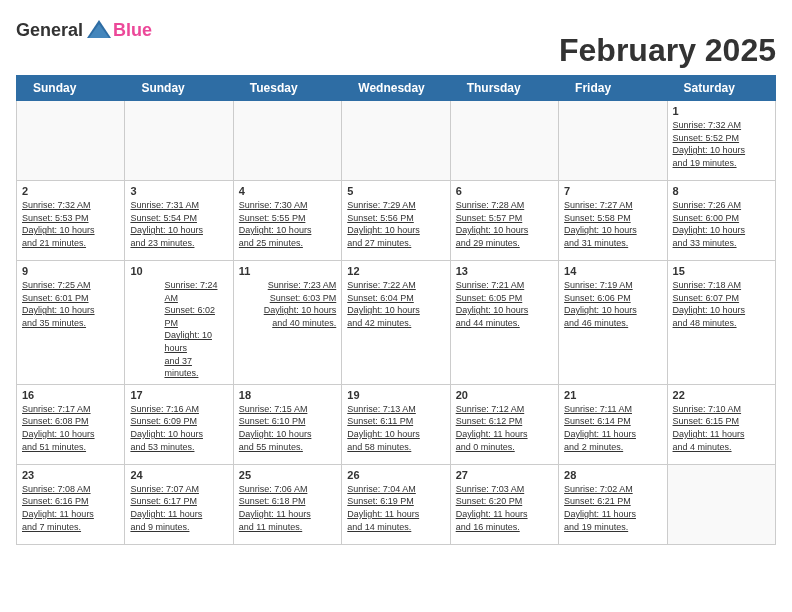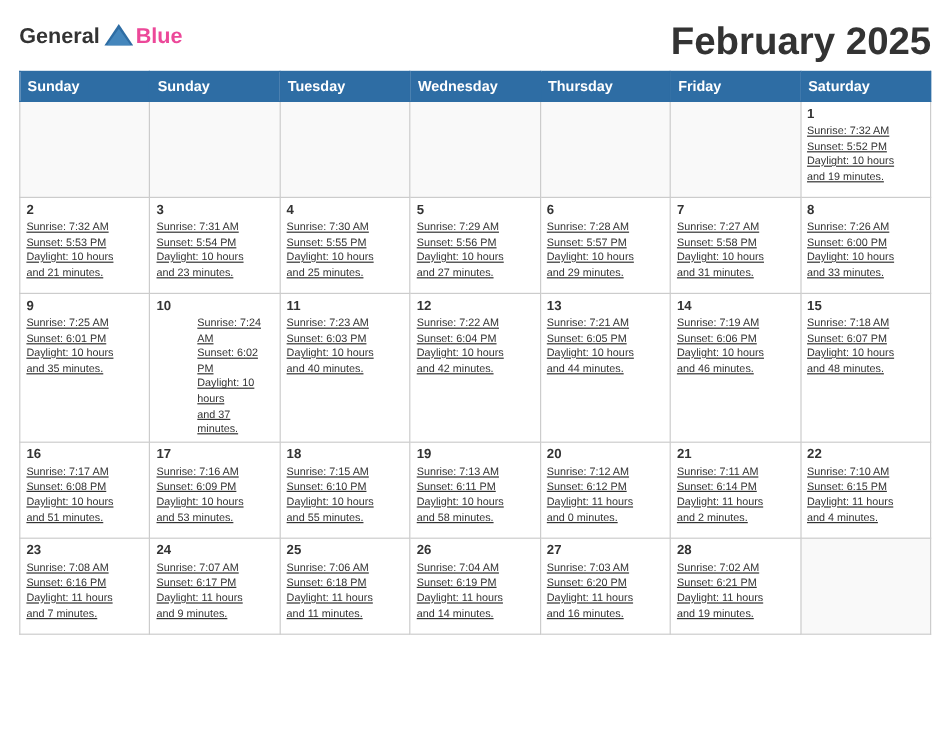--- a/index.html
+++ b/index.html
@@ -26,41 +26,42 @@
     .logo-general { color: #333; }
     .logo-blue { color: #ec4899; }
     .logo-icon {
       width: 28px;
       height: 28px;
       margin-left: 2px;
       margin-right: 0;
     }
     .title-block {
       text-align: left;
+      margin-top: 16px;
     }
     .month-title {
       font-size: 32px;
       font-weight: bold;
       color: #333;
     }
     .location {
       font-size: 14px;
       color: #555;
     }
     .calendar {
       width: 100%;
       border-collapse: collapse;
       margin-top: 6px;
     }
     .calendar th {
       background: #2e6da4;
       color: #fff;
       font-size: 12px;
       font-weight: bold;
-      padding: 5px 6px;
+      padding: 5px 16px;
       text-align: left;
       border: 1px solid #2e6da4;
     }
     .calendar td {
       border: 1px solid #ccc;
       vertical-align: top;
       padding: 4px 5px;
       font-size: 9.5px;
       color: #333;
       width: calc(100% / 7);
@@ -188,21 +189,21 @@
         </td>
         <td>
           <span class="day-number">10</span>
           <div class="day-info" style="white-space: pre-line; margin-left: 34px;">Sunrise: 7:24 AM
 Sunset: 6:02 PM
 Daylight: 10 hours
 and 37 minutes.</div>
         </td>
         <td>
           <span class="day-number">11</span>
-          <div class="day-info" style="white-space: pre-line;">Sunrise: 7:23 AM
+          <div class="day-info" style="white-space: pre-line; text-align: right;">Sunrise: 7:23 AM
 Sunset: 6:03 PM
 Daylight: 10 hours
 and 40 minutes.</div>
         </td>
         <td>
           <span class="day-number">12</span>
           <div class="day-info" style="white-space: pre-line;">Sunrise: 7:22 AM
 Sunset: 6:04 PM
 Daylight: 10 hours
 and 42 minutes.</div>

